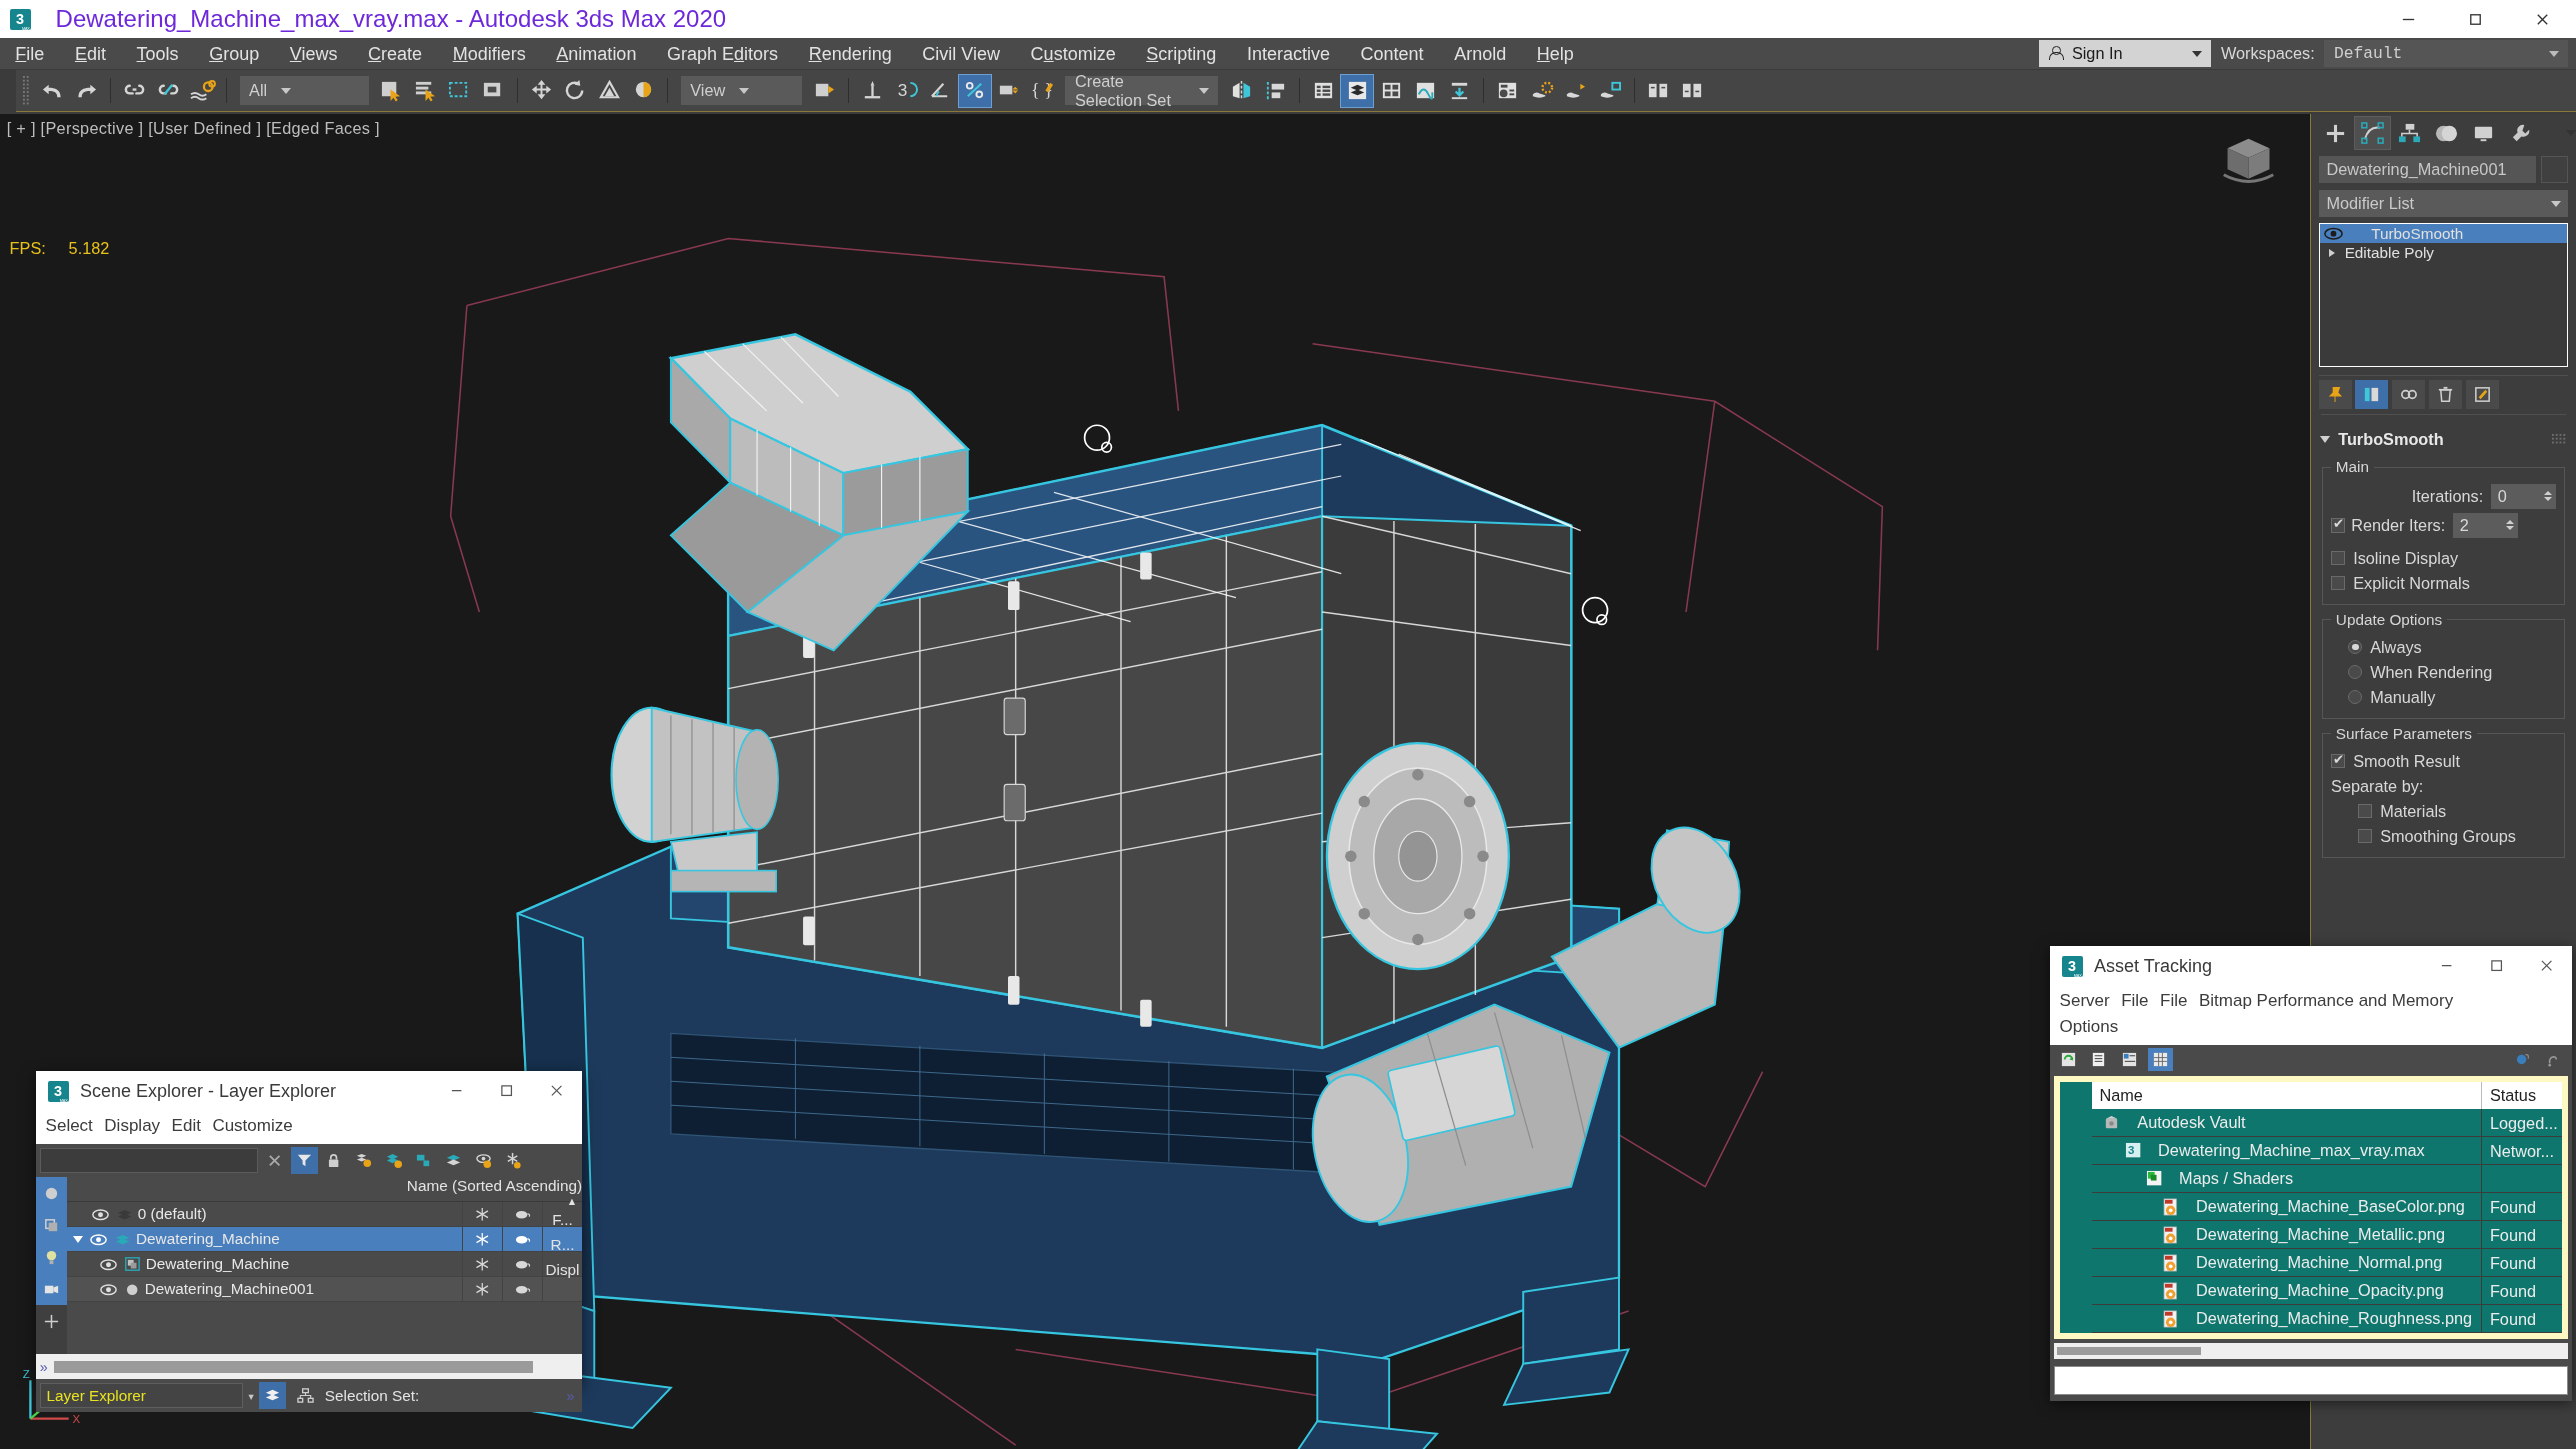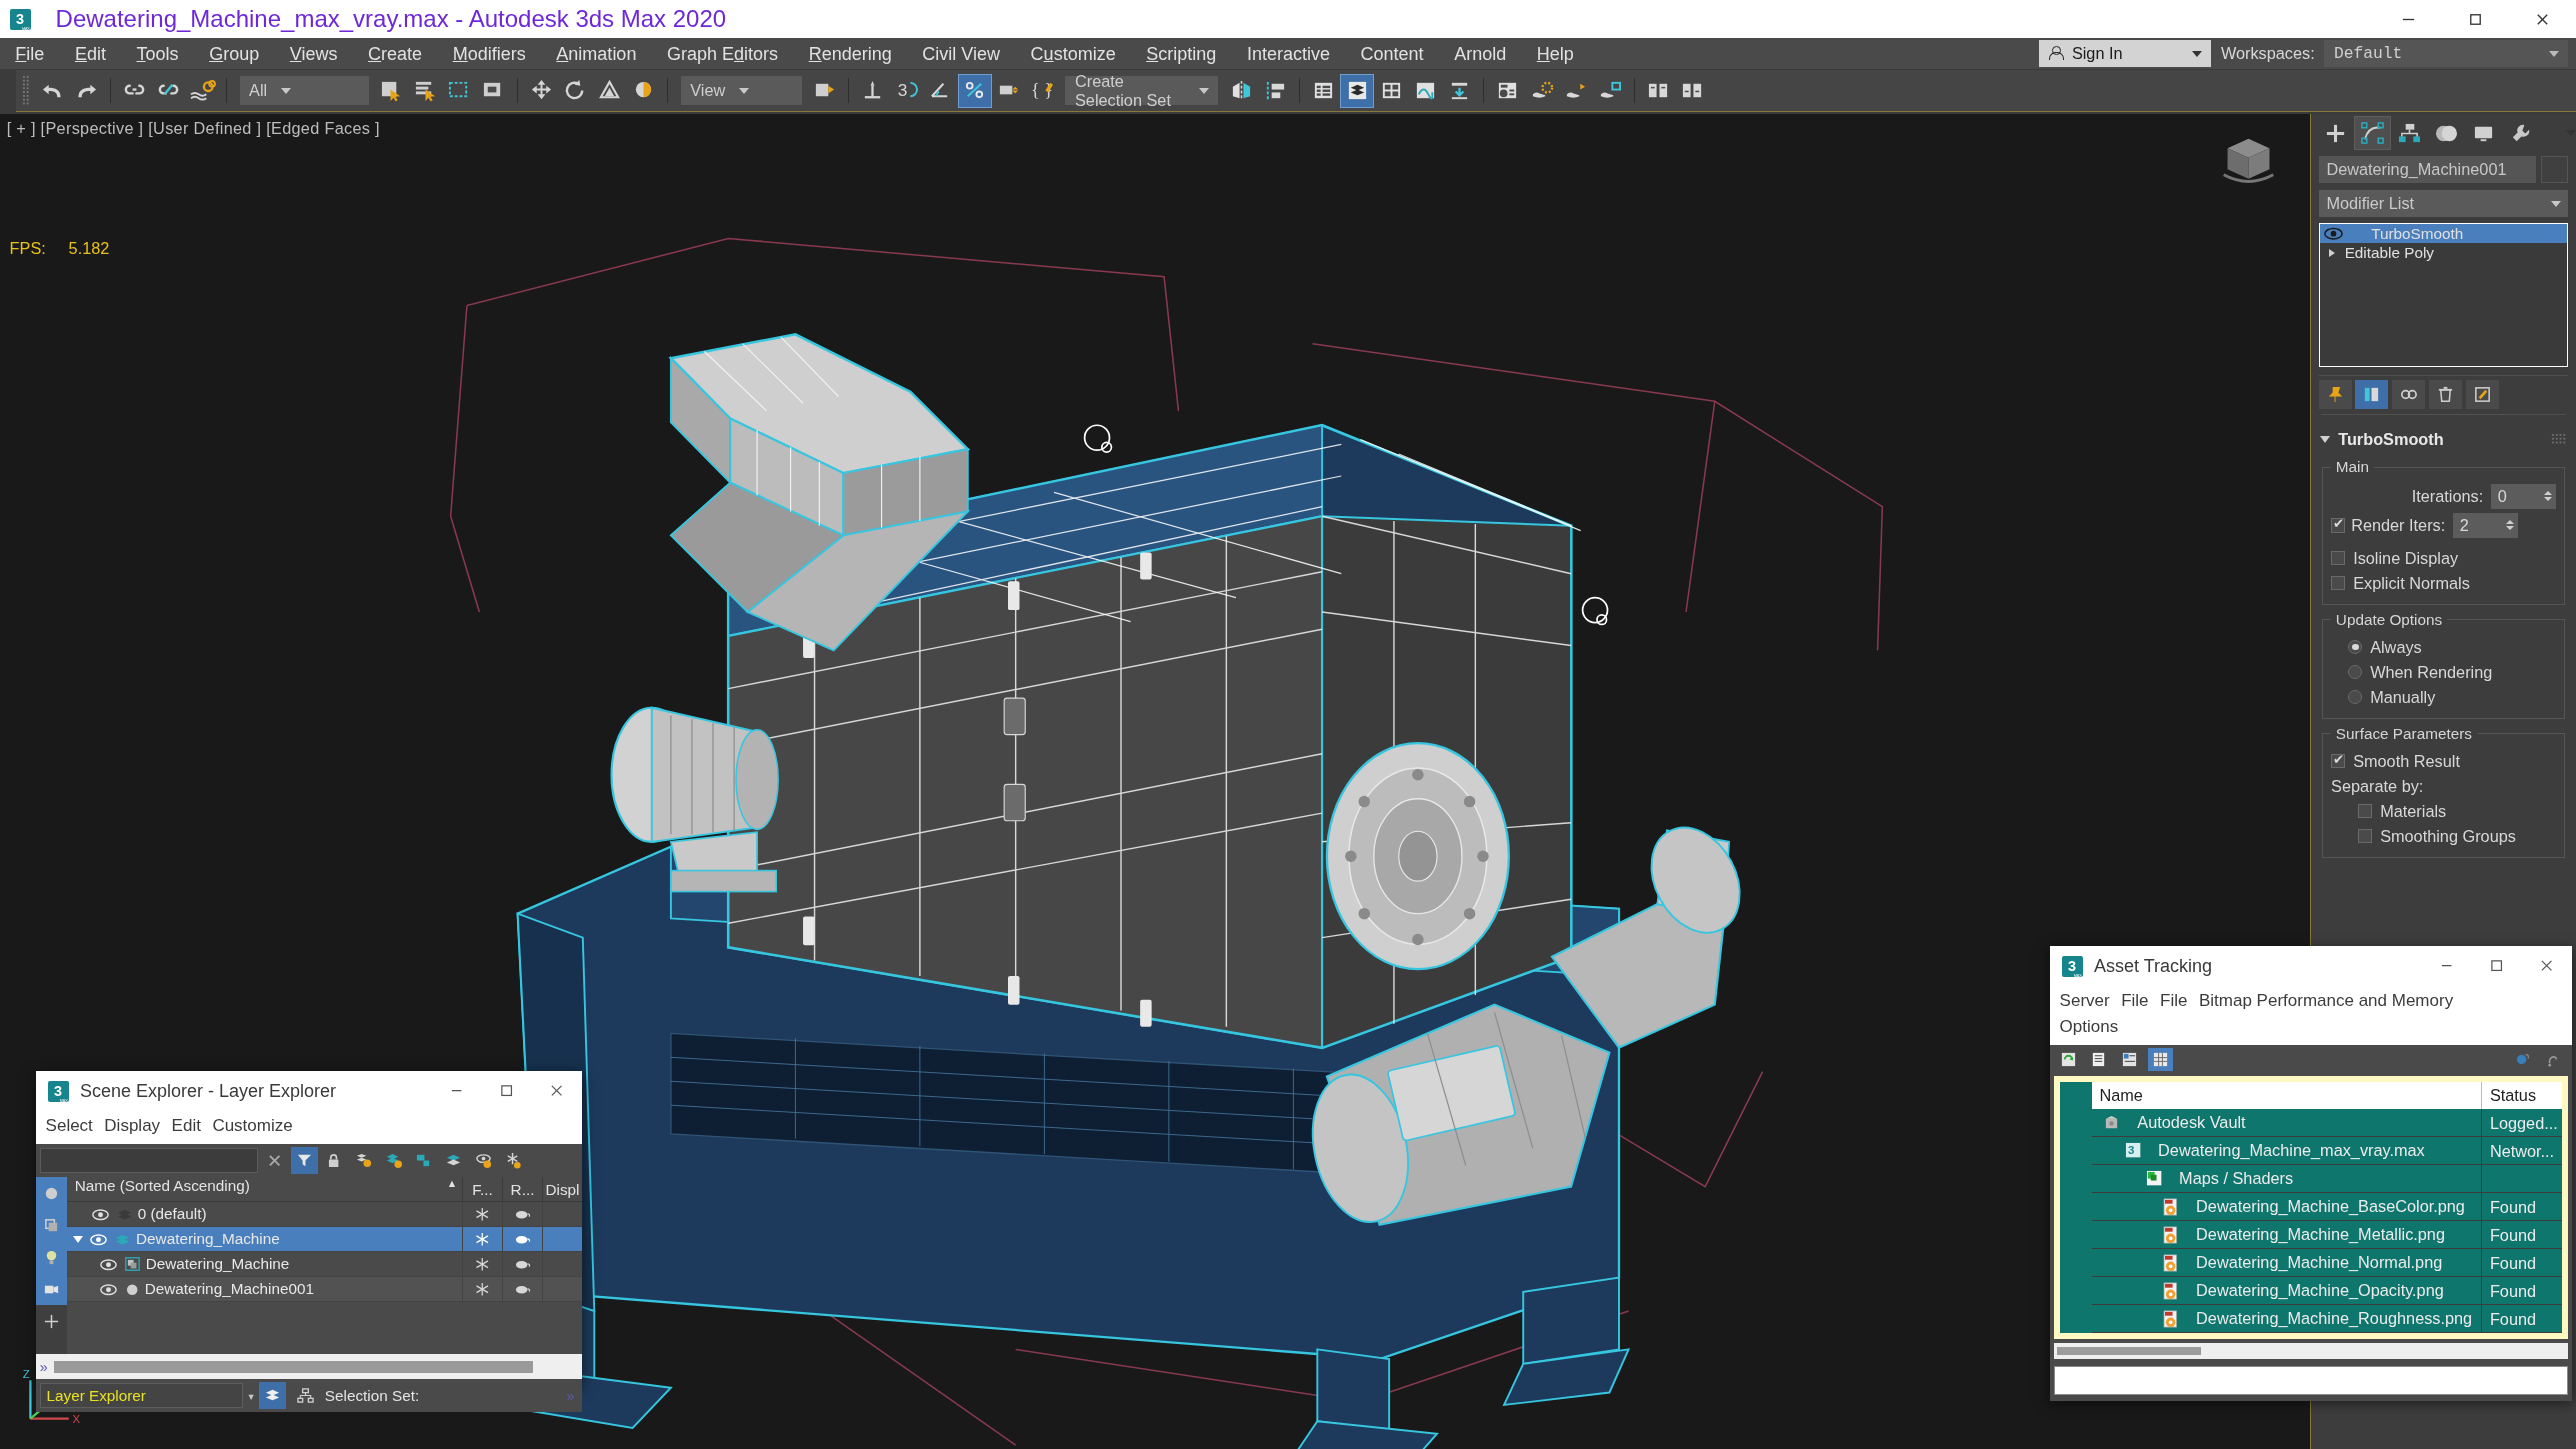--- a/index.html
+++ b/index.html
@@ -259,21 +259,21 @@
   .se-body { display: flex; height: 177px; }
   .se-sidebar { width: 31px; background: #3f3f3f; display: flex; flex-direction: column; }
   .se-sb-btn {
     width: 31px; height: 32px; display: flex; align-items: center;
     justify-content: center; color: #d0d0d0;
   }
   .se-sb-btn.sel { background: #4a7fbd; }
   .se-list { flex: 1; background: #4a4a4a; }
   .se-hdr {
     display: flex; height: 25px; background: #4a4a4a; font-size: 15.3px;
-    color: #e3e3e3; align-items: flex-start; border-bottom: 1px solid #3a3a3a;
+    color: #e3e3e3; align-items: flex-end; border-bottom: 1px solid #3a3a3a; flex-direction: column;
   }
   .se-hdr .c-name { flex: 1; padding-left: 7.7px; }
   .se-hdr .c-sm {
     width: 40px; text-align: center; border-left: 1px solid #3a3a3a; height: 25px; line-height: 25px;
   }
   .se-row {
     display: flex; height: 25px; align-items: center; font-size: 15.3px;
     color: #e8e8e8; border-bottom: 1px solid #434343;
   }
   .se-row.sel { background: #4a7fbd; }

